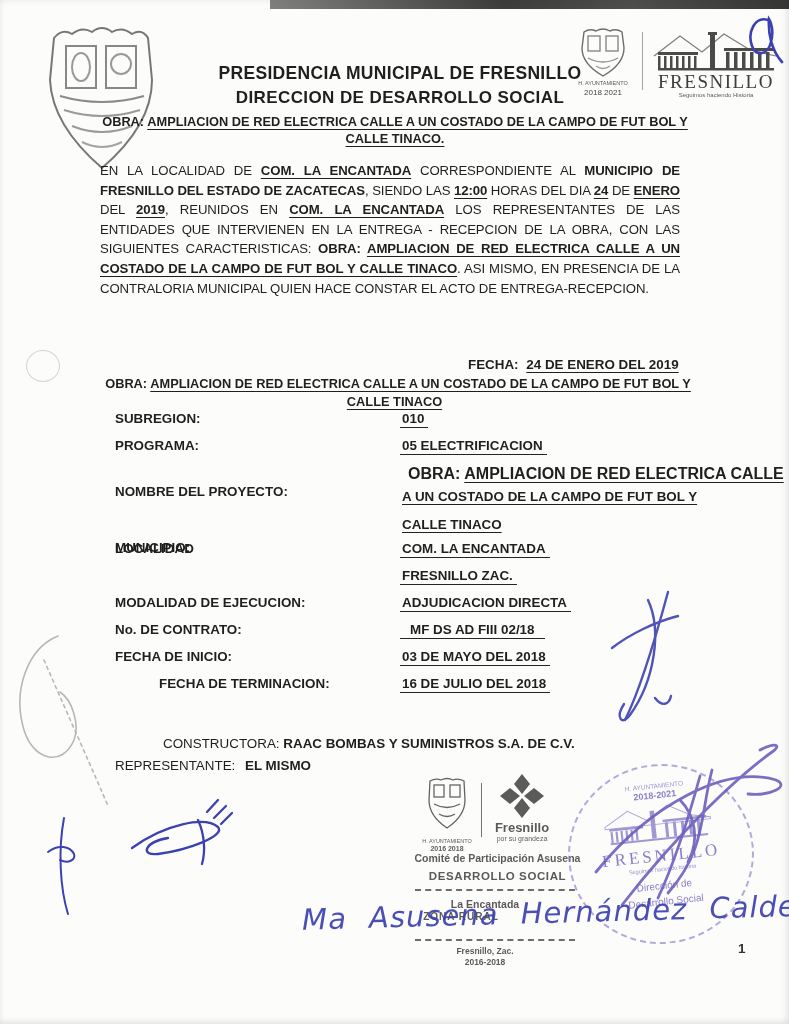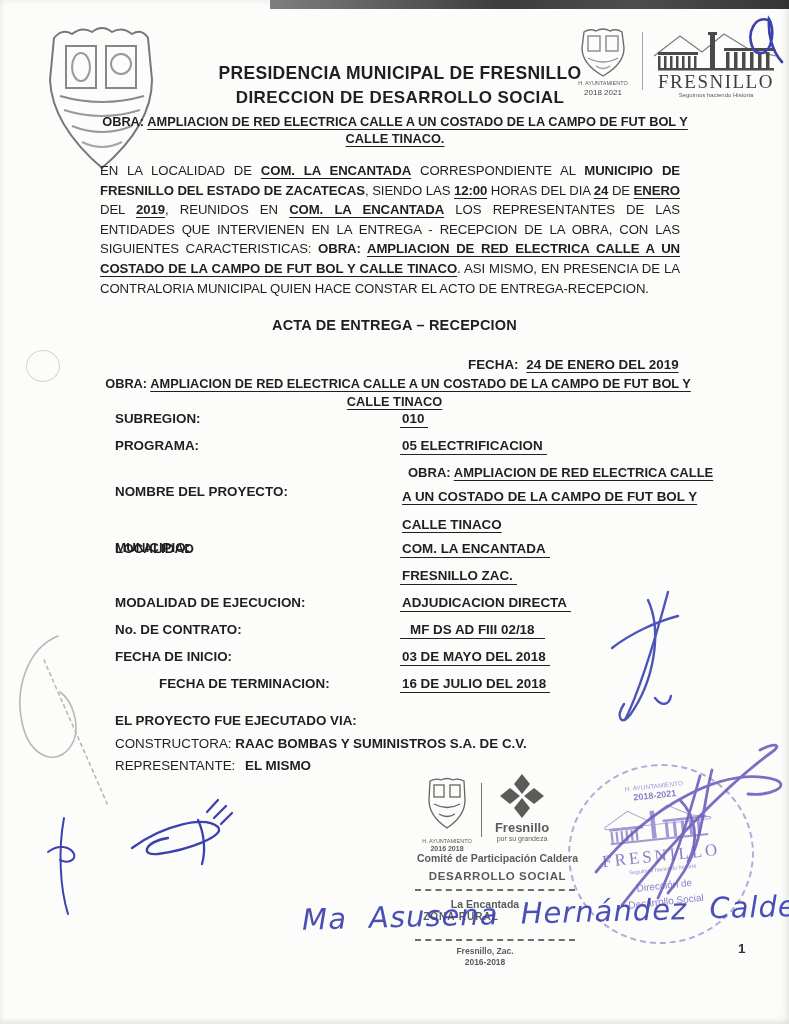--- a/index.html
+++ b/index.html
@@ -112,21 +112,20 @@
   </svg>
 
   <div class="abs obra-hdr center">
     <span>OBRA:</span>
     <span class="u">AMPLIACION DE RED ELECTRICA CALLE A UN COSTADO DE LA CAMPO DE FUT BOL Y</span><br>
     <span class="u">CALLE TINACO.</span>
   </div>
 
   <p class="abs para"><span>EN LA LOCALIDAD DE </span><span class="b u">COM. LA ENCANTADA</span><span> CORRESPONDIENTE AL </span><span class="b">MUNICIPIO DE FRESNILLO DEL ESTADO DE ZACATECAS</span><span>, SIENDO LAS </span><span class="b u">12:00</span><span> HORAS DEL DIA </span><span class="b u">24</span><span> DE </span><span class="b u">ENERO</span><span> DEL </span><span class="b u">2019</span><span>, REUNIDOS EN </span><span class="b u">COM. LA ENCANTADA</span><span> LOS REPRESENTANTES DE LAS ENTIDADES QUE INTERVIENEN EN LA ENTREGA - RECEPCION DE LA OBRA, CON LAS SIGUIENTES CARACTERISTICAS: </span><span class="b">OBRA: </span><span class="b u">AMPLIACION DE RED ELECTRICA CALLE A UN COSTADO DE LA CAMPO DE FUT BOL Y CALLE TINACO</span><span>. ASI MISMO, EN PRESENCIA DE LA CONTRALORIA MUNICIPAL QUIEN HACE CONSTAR EL ACTO DE ENTREGA-RECEPCION.</span></p>
 
-  <div class="abs acta center">ACTA DE ENTREGA – RECEPCION</div>
 
   <div class="abs fecha">
     <span>FECHA:</span>
     <span class="u" style="padding-left:4px;">24 DE ENERO DEL 2019</span>
   </div>
 
   <div class="abs obra-rep1">
     <span>OBRA:</span>
     <span class="u">AMPLIACION DE RED ELECTRICA CALLE A UN COSTADO DE LA CAMPO DE FUT BOL Y</span>
   </div>
@@ -138,21 +137,21 @@
     <span class="flabel" style="top:411px;">SUBREGION:</span>
     <span class="fval" style="top:411px;">010</span>
   </div>
   <div class="frow">
     <span class="flabel" style="top:438px;">PROGRAMA:</span>
     <span class="fval" style="top:438px;">05 ELECTRIFICACION</span>
   </div>
 
   <div class="frow">
     <span class="flabel" style="top:484px;">NOMBRE DEL PROYECTO:</span>
-    <span class="abs b" style="left:408px;top:465px;font-size:13px;white-space:nowrap;">
+    <span class="abs b" style="left:408px;top:465px;font-size:16px;white-space:nowrap;">
       <span>OBRA:</span>
       <span class="u">AMPLIACION DE RED ELECTRICA CALLE</span>
     </span>
     <span class="fval noline u" style="top:489px;">A UN COSTADO DE LA CAMPO DE FUT BOL Y</span>
     <span class="fval noline u" style="top:517px;">CALLE TINACO</span>
   </div>
 
   <div class="frow">
     <span class="flabel" style="top:541px;">LOCALIDAD</span>
     <span class="fval" style="top:541px;">COM. LA ENCANTADA</span>
@@ -171,22 +170,21 @@
   </div>
   <div class="frow">
     <span class="flabel" style="top:649px;text-align:center;">FECHA DE INICIO:</span>
     <span class="fval" style="top:649px;">03 DE MAYO DEL 2018</span>
   </div>
   <div class="frow">
     <span class="flabel" style="top:676px;padding-left:44px;">FECHA DE TERMINACION:</span>
     <span class="fval" style="top:676px;">16 DE JULIO DEL 2018</span>
   </div>
 
-  <div class="abs eje b" style="top:713px;">EL PROYECTO FUE EJECUTADO VIA:</div>
-  <div class="abs eje" style="top:736px;">
+  <div class="abs eje" style="top:736px;margin-left:48px;">
     <span>CONSTRUCTORA:</span>
     <span class="b">RAAC BOMBAS Y SUMINISTROS S.A. DE C.V.</span>
   </div>
   <div class="abs eje" style="top:758px;">
     <span>REPRESENTANTE:</span>
     <span class="b" style="padding-left:6px;">EL MISMO</span>
   </div>
 
   <div>
     <svg class="svg-abs stamp-gray" style="left:424px;top:776px;" width="46" height="62" viewBox="0 0 46 62">
@@ -204,21 +202,21 @@
     <svg class="svg-abs stamp-gray" style="left:498px;top:772px;" width="48" height="48" viewBox="0 0 48 48">
       <g fill="#3f3f3f">
         <path d="M24 2 L32 12 L24 22 L16 12 Z"></path>
         <path d="M24 26 L32 36 L24 46 L16 36 Z"></path>
         <path d="M2 24 L12 16 L22 24 L12 32 Z"></path>
         <path d="M26 24 L36 16 L46 24 L36 32 Z"></path>
       </g>
     </svg>
     <div class="abs center stamp-gray b" style="left:486px;top:820px;width:72px;font-size:13px;">Fresnillo</div>
     <div class="abs center stamp-gray" style="left:486px;top:835px;width:72px;font-size:7px;">por su grandeza</div>
-    <div class="abs center stamp-gray b" style="left:405px;top:852px;width:185px;font-size:10.5px;">Comité de Participación Caldera</div>
+    <div class="abs center stamp-gray b" style="left:405px;top:852px;width:185px;font-size:10.5px;">Comité de Participación Asusena</div>
     <div class="abs center stamp-gray b" style="left:405px;top:870px;width:185px;font-size:11.5px;letter-spacing:.6px;">DESARROLLO SOCIAL</div>
     <div class="abs dashline" style="left:415px;top:888px;width:160px;height:1px;"></div>
     <div class="abs center stamp-gray b" style="left:405px;top:898px;width:160px;font-size:10.5px;">La Encantada</div>
     <div class="abs center stamp-gray b" style="left:381px;top:911px;width:160px;font-size:10px;letter-spacing:1px;">ZONA RURAL</div>
     <div class="abs dashline" style="left:415px;top:938px;width:160px;height:1px;"></div>
     <div class="abs center stamp-gray b" style="left:405px;top:946px;width:160px;font-size:8.5px;">Fresnillo, Zac.</div>
     <div class="abs center stamp-gray b" style="left:405px;top:957px;width:160px;font-size:8.5px;">2016-2018</div>
   </div>
 
   <div class="abs purple-stamp">

